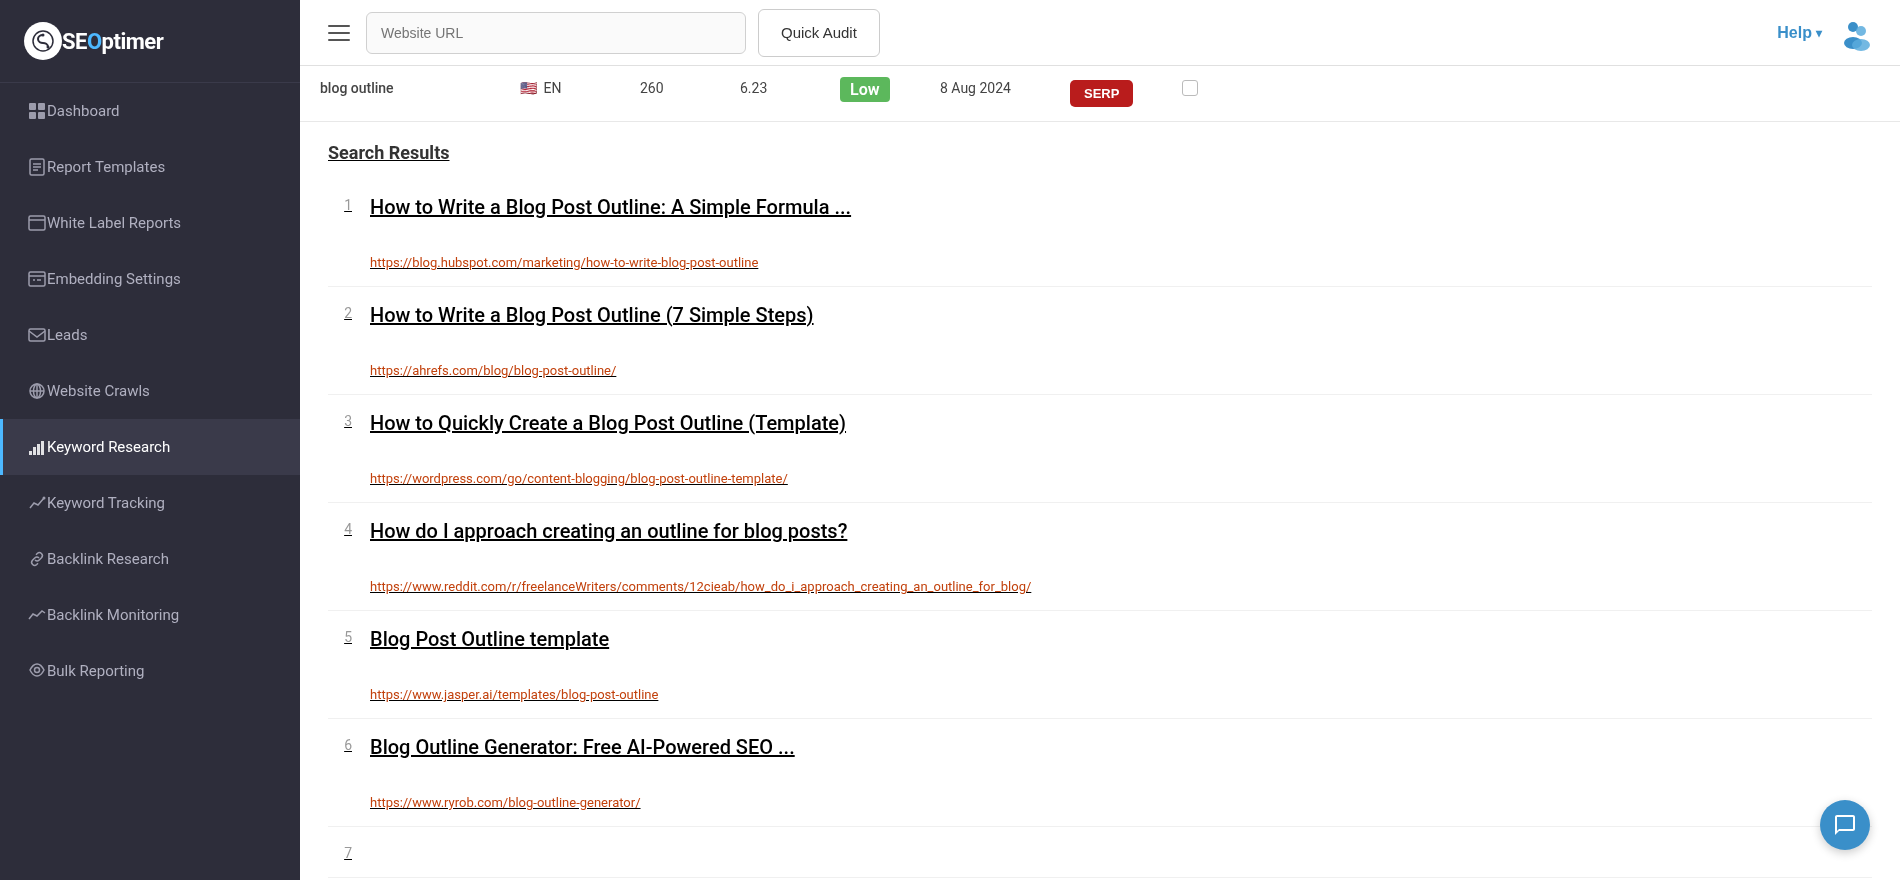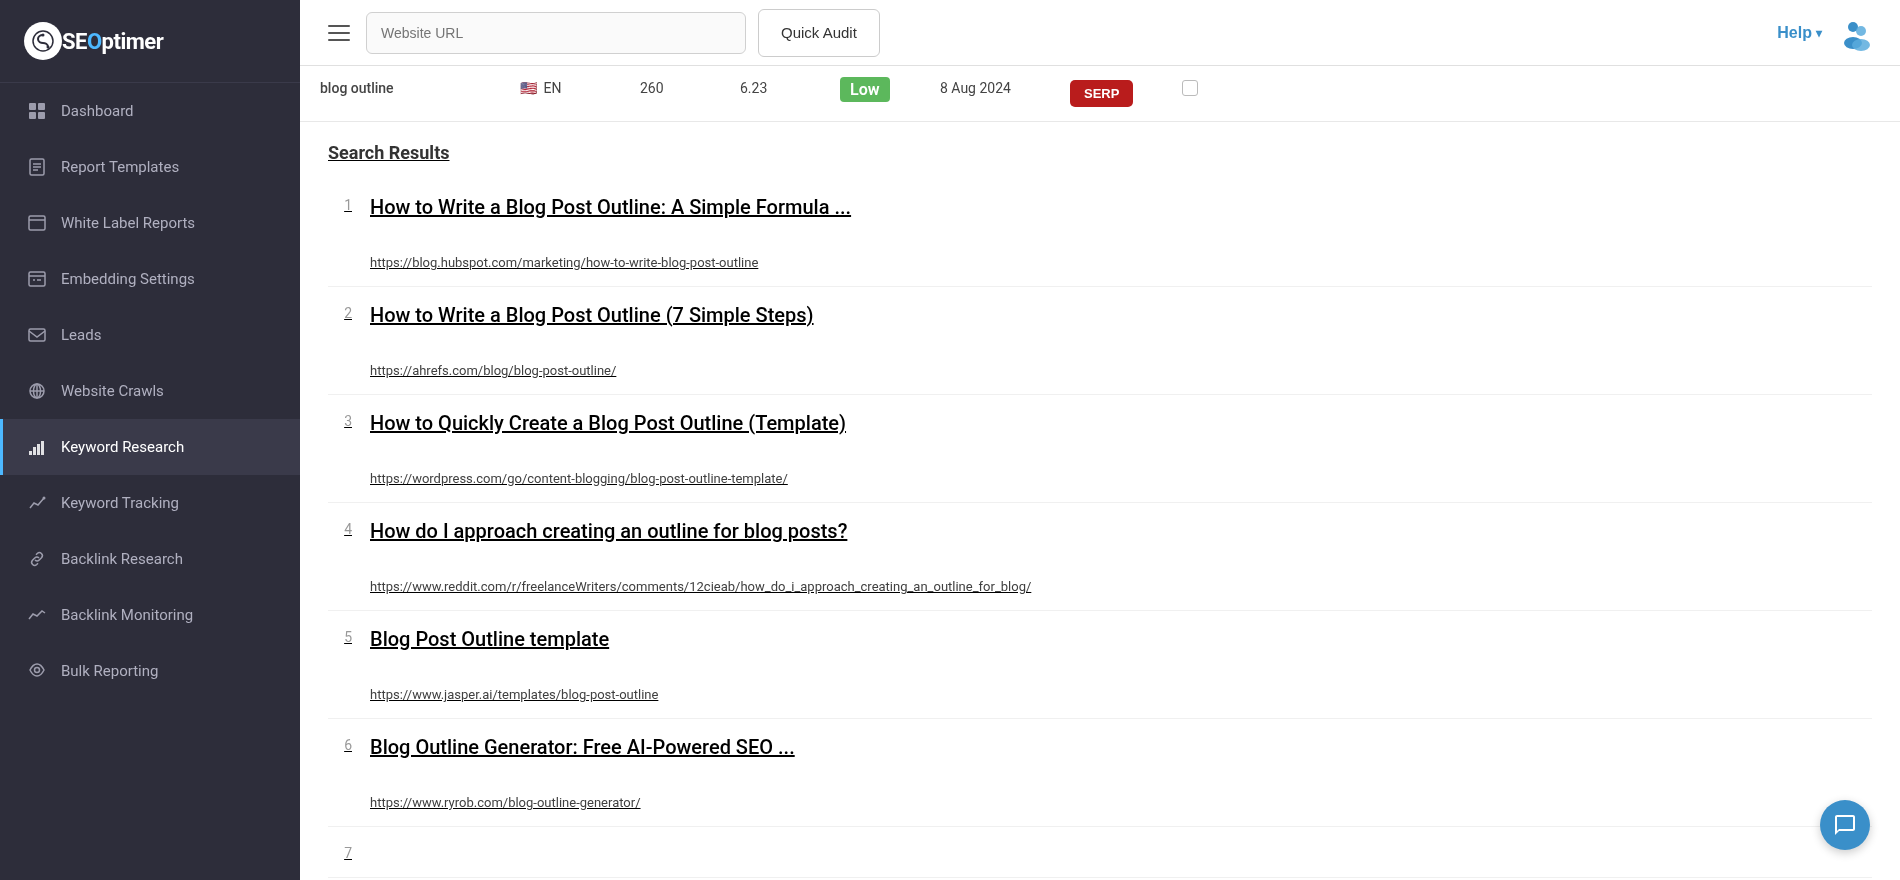--- a/index.html
+++ b/index.html
@@ -40,21 +40,20 @@
       font-size: 22px;
       font-weight: 700;
       color: #fff;
       letter-spacing: -0.5px;
     }
     .logo-text span { color: #4db8ff; }
 
     .nav-item {
       display: flex;
       align-items: center;
-      gap: 14px;
       padding: 18px 24px;
       cursor: pointer;
       color: #b0b0c0;
       font-size: 15px;
       border-left: 3px solid transparent;
       transition: background 0.15s;
     }
     .nav-item.active {
       background: #3a3a4a;
       color: #fff;
@@ -237,21 +236,21 @@
     .result-content { flex: 1; }
     .result-title {
       font-size: 20px;
       color: #000000;
       font-weight: 500;
       margin-bottom: 3px;
       cursor: pointer;
     }
     .result-url {
       font-size: 13px;
-      color: #404040;
+      color: #c2410c;
       margin-top: 36px;
     }
 
     
     .chat-button {
       position: fixed;
       bottom: 30px;
       right: 30px;
       width: 50px;
       height: 50px;

